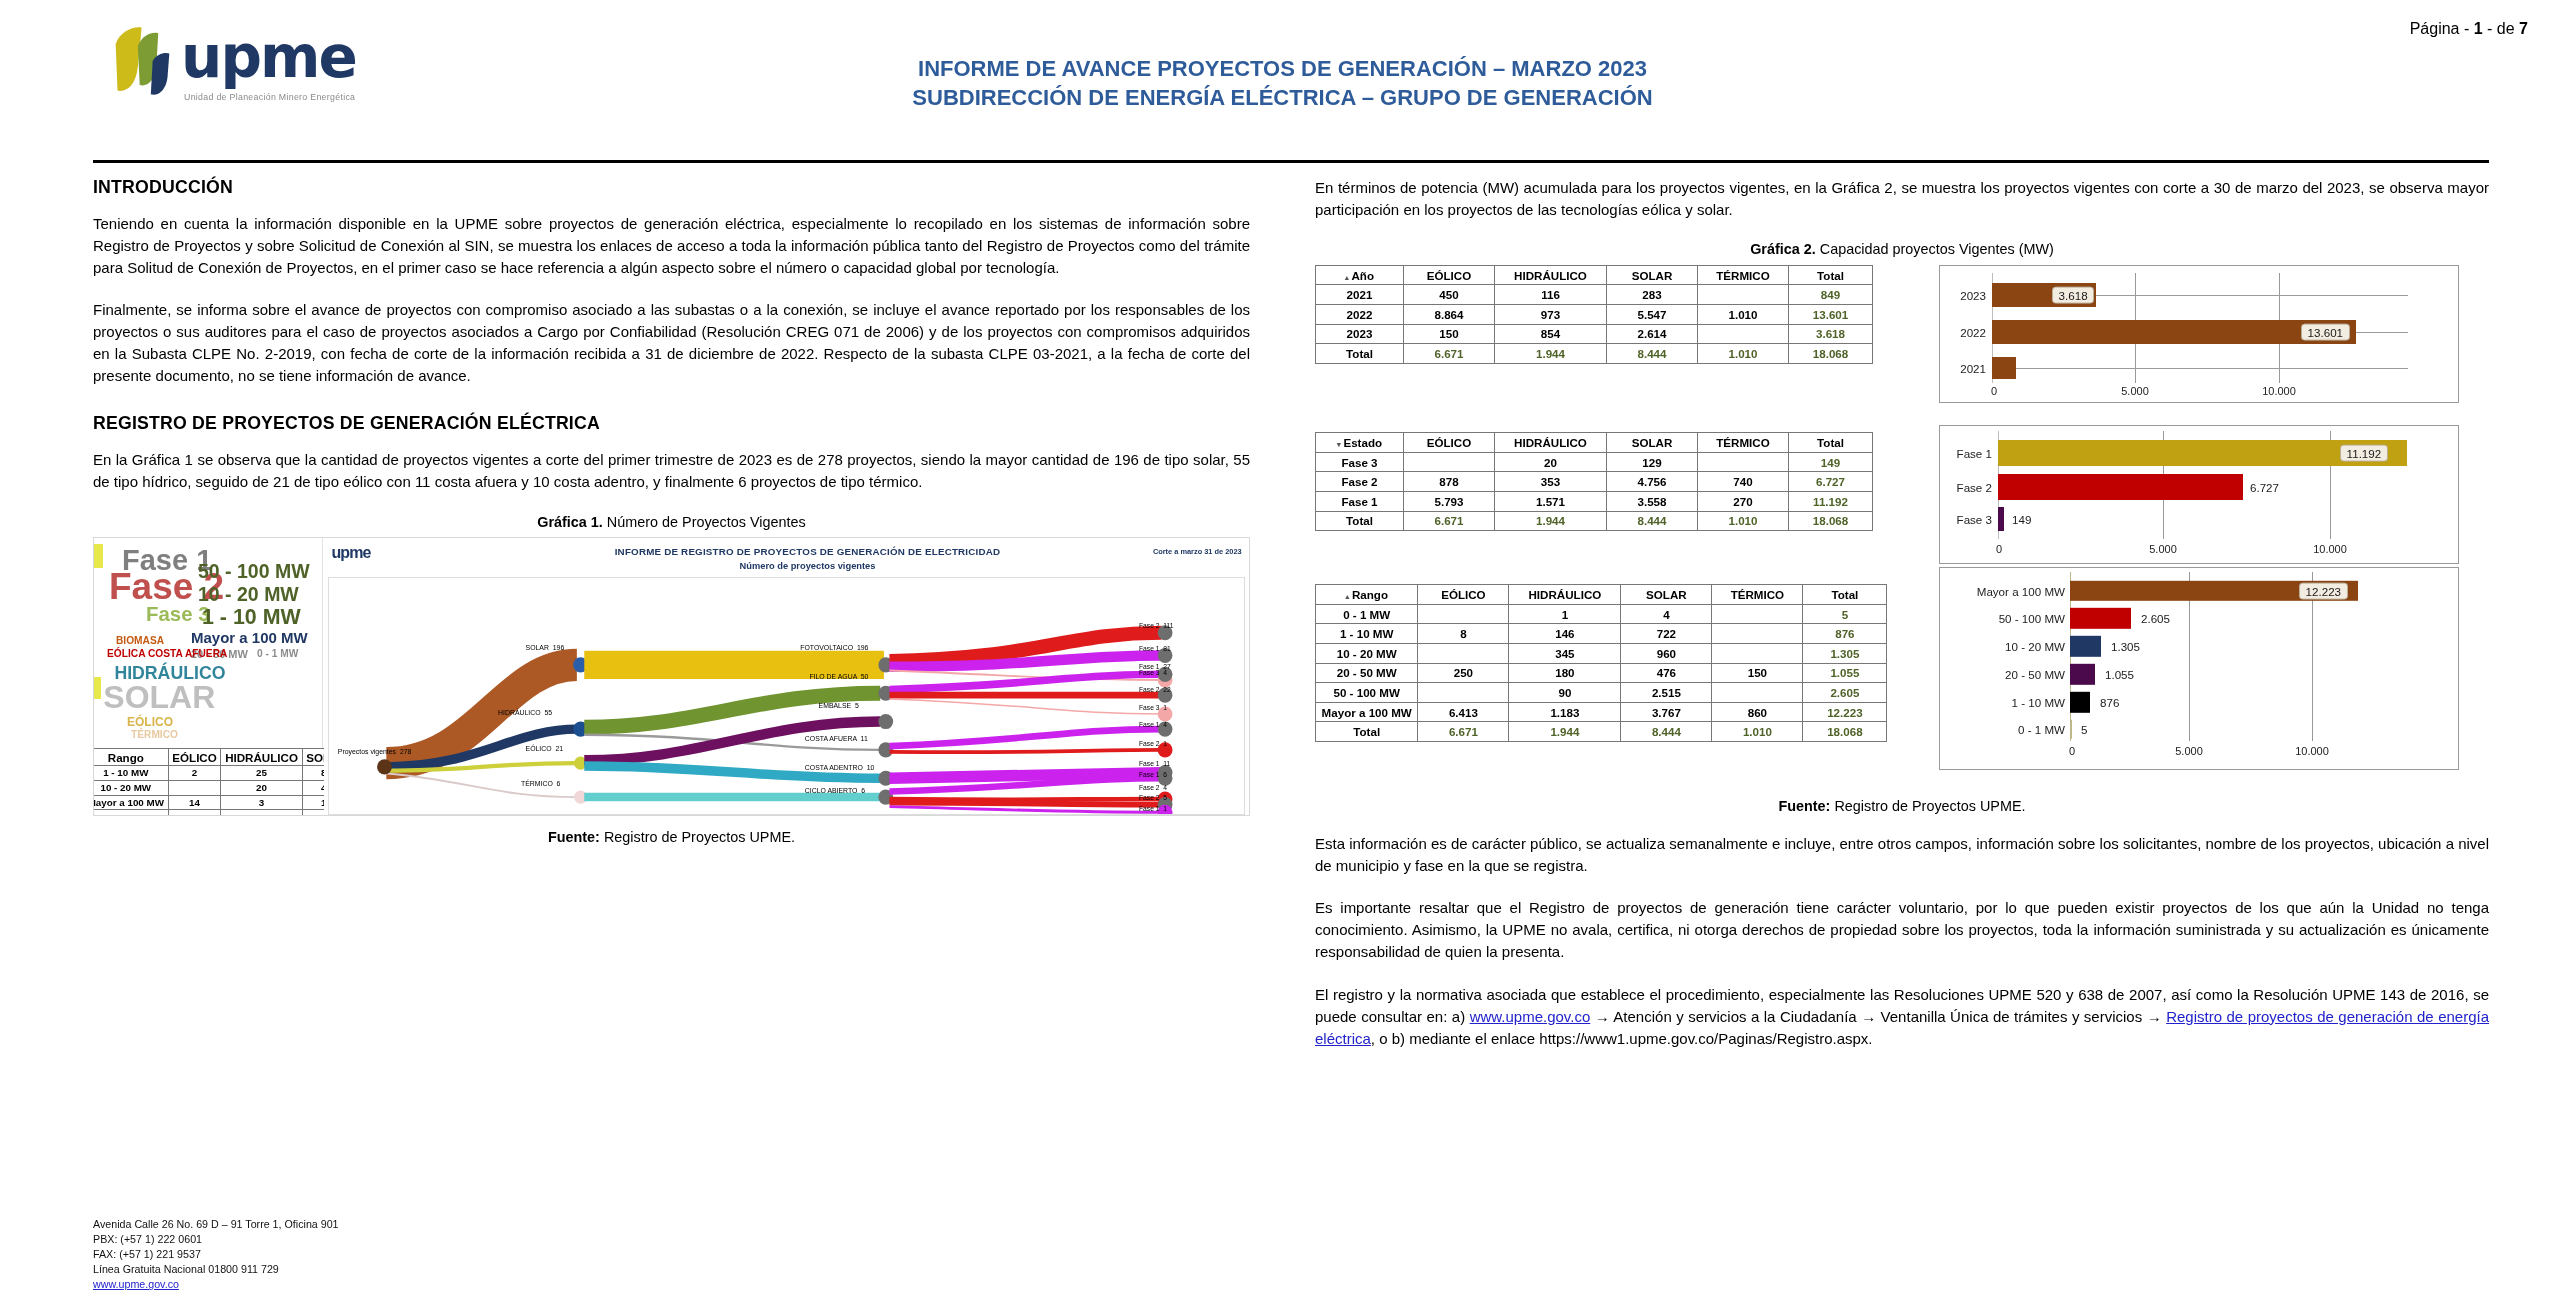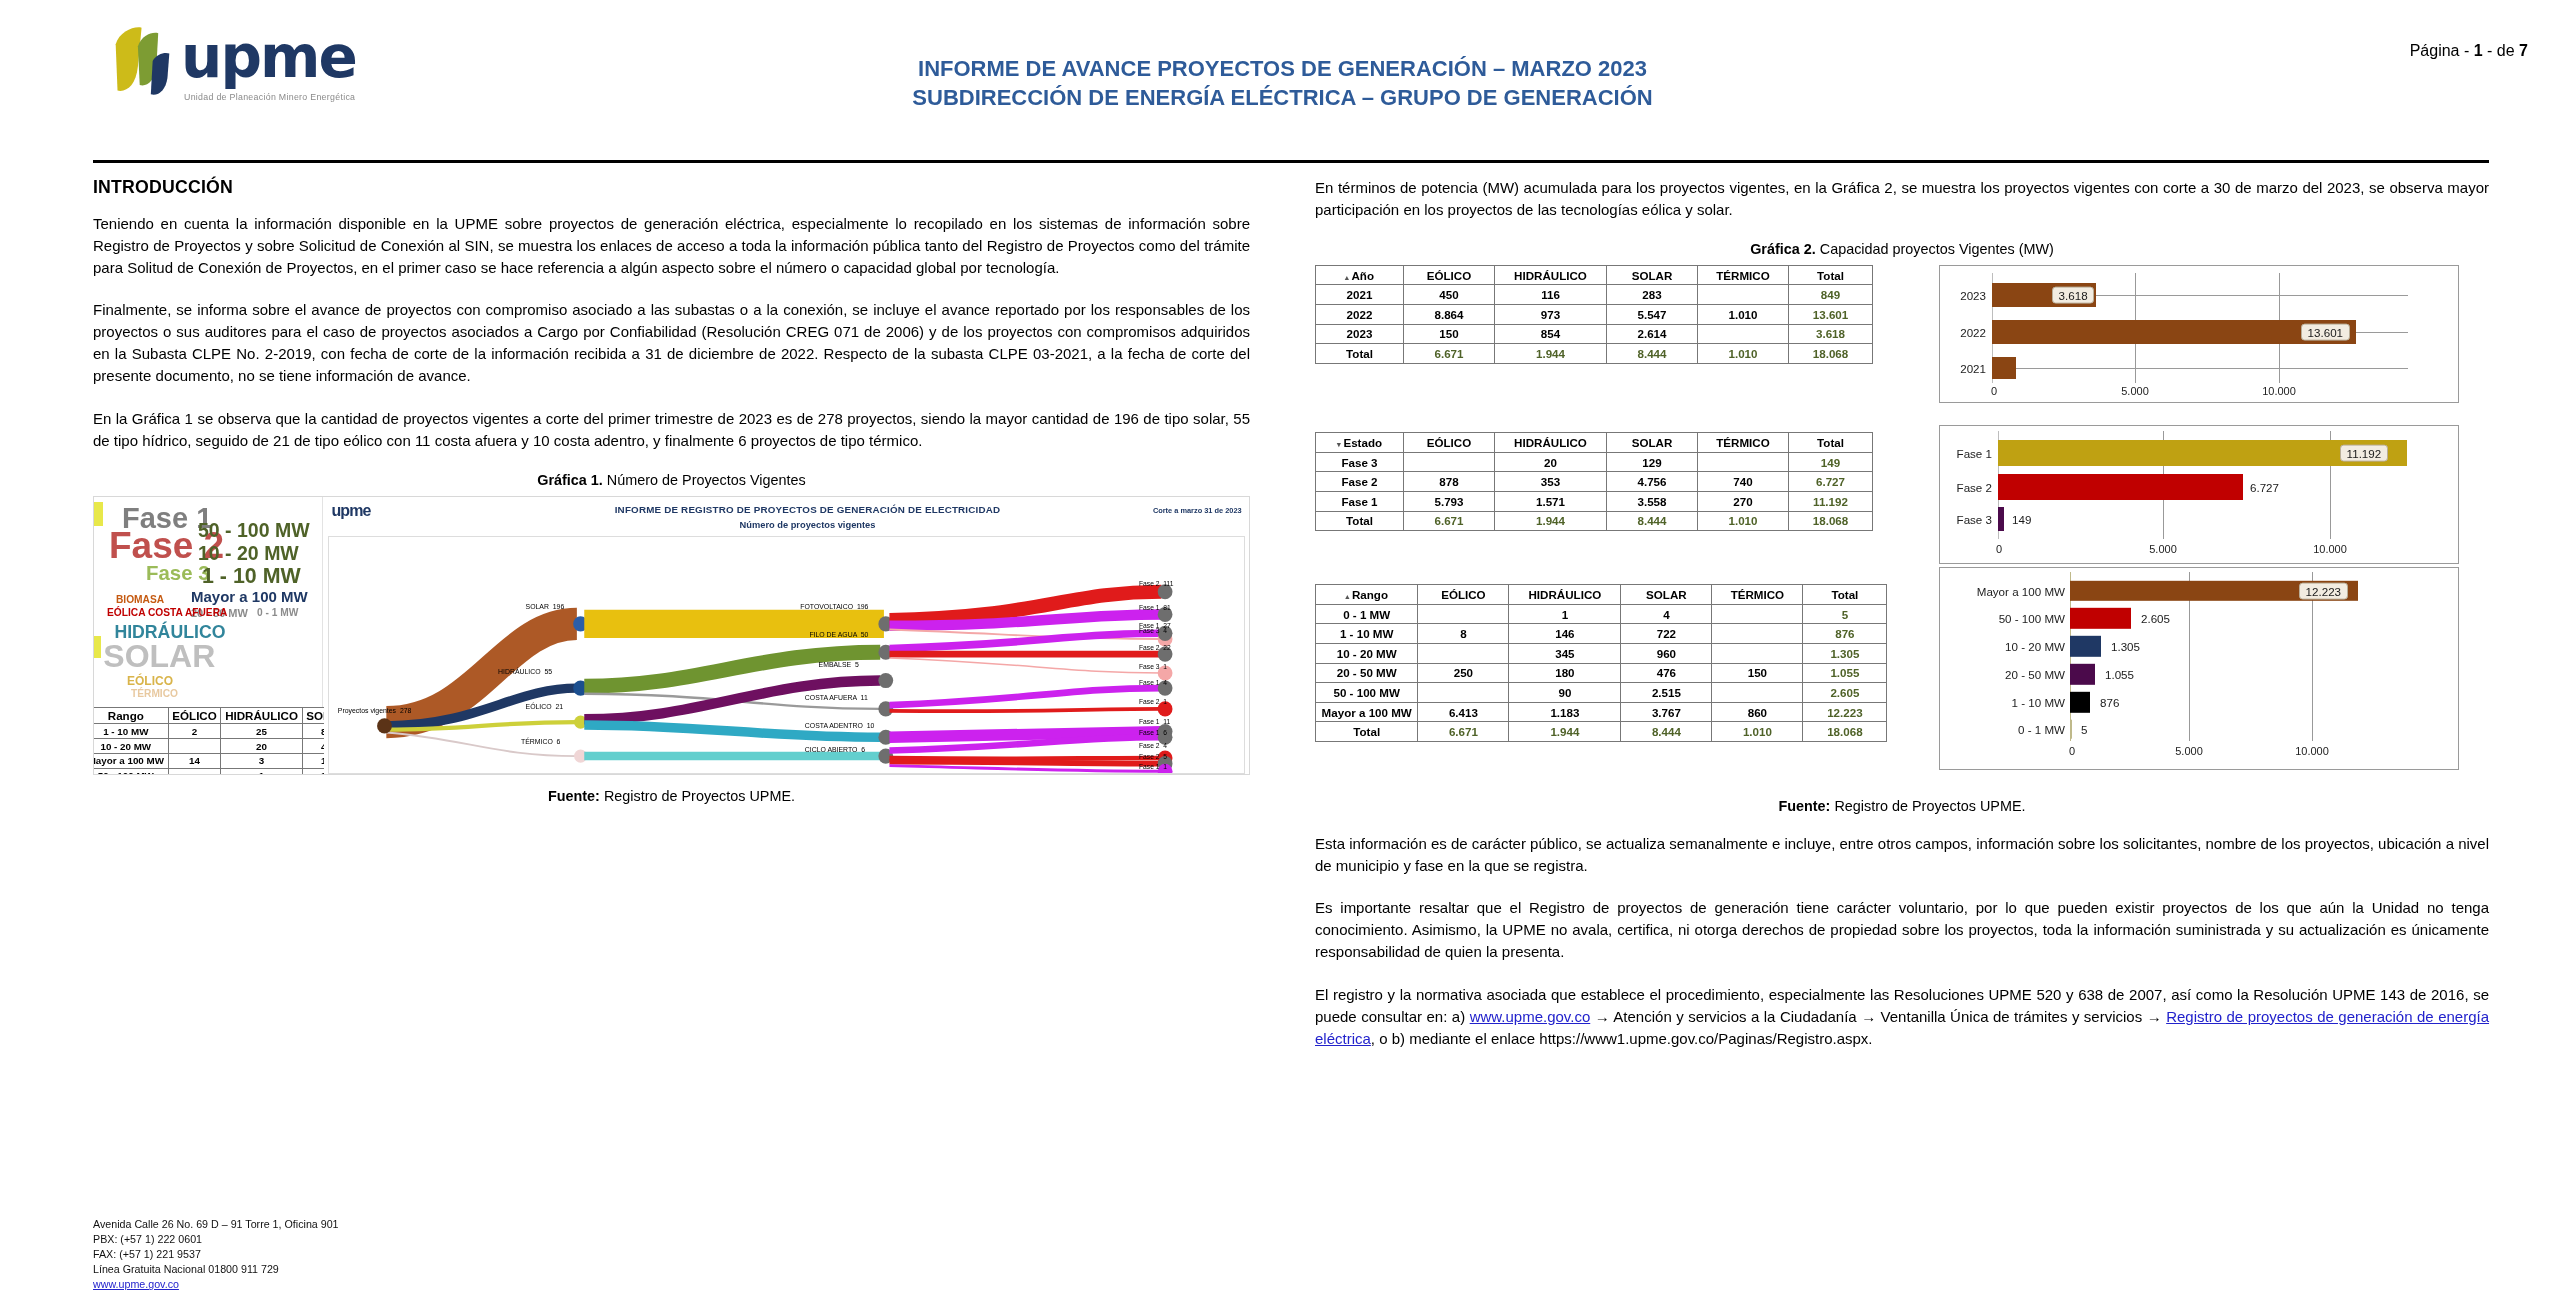--- a/index.html
+++ b/index.html
@@ -9,21 +9,21 @@
     background:#ffffff;
     font-family: "Liberation Sans", sans-serif;
     color:#000;
     overflow:hidden;
     position:relative;
   }
 
   
   .page-num {
     position:absolute; top:20.4px; right:48px;
-    font-size:16px; color:#000;margin-top:22px;
+    font-size:16px; color:#000;
   }
   .page-num b { font-weight:bold; }
 
   .logo-wrap { position:absolute; left:110px; top:20.4px; width:297px; height:89px; }
   .logo-mark { position:absolute; left:0; top:3.7px; width:65px; height:74px; }
   .logo-text {
     position:absolute; left:71px; top:7.4px;
     font-size:58px; font-weight:bold; letter-spacing:-1.9px;
     color:#1f3864; font-family:"DejaVu Sans", sans-serif;
     line-height:58px;
@@ -155,20 +155,21 @@
 </div>
 
 <div class="hrule"></div>
 
 <div class="col-left">
 
   <h2 class="sec">INTRODUCCIÓN</h2>
   <p class="body">Teniendo en cuenta la información disponible en la UPME sobre proyectos de generación eléctrica, especialmente lo recopilado en los sistemas de información sobre Registro de Proyectos y sobre Solicitud de Conexión al SIN, se muestra los enlaces de acceso a toda la información pública tanto del Registro de Proyectos como del trámite para Solitud de Conexión de Proyectos, en el primer caso se hace referencia a algún aspecto sobre el número o capacidad global por tecnología.</p>
   <p class="body">Finalmente, se informa sobre el avance de proyectos con compromiso asociado a las subastas o a la conexión, se incluye el avance reportado por los responsables de los proyectos o sus auditores para el caso de proyectos asociados a Cargo por Confiabilidad (Resolución CREG 071 de 2006) y de los proyectos con compromisos adquiridos en la Subasta CLPE No. 2-2019, con fecha de corte de la información recibida a 31 de diciembre de 2022. Respecto de la subasta CLPE 03-2021, a la fecha de corte del presente documento, no se tiene información de avance.</p>
 
+  <h2 class="sec" style="margin-top:26px;">REGISTRO DE PROYECTOS DE GENERACIÓN ELÉCTRICA</h2>
   <p class="body">En la Gráfica 1 se observa que la cantidad de proyectos vigentes a corte del primer trimestre de 2023 es de 278 proyectos, siendo la mayor cantidad de 196 de tipo solar, 55 de tipo hídrico, seguido de 21 de tipo eólico con 11 costa afuera y 10 costa adentro, y finalmente 6 proyectos de tipo térmico.</p>
 
   <div class="cap">
     <b>Gráfica 1.</b><span> Número de Proyectos Vigentes</span>
   </div>
 
   <div class="fig1">
 
     <div class="fig1-left">
       <div style="position:absolute;left:0;top:5.6px;width:9.3px;height:24px;background:#e8e84a;"></div>

